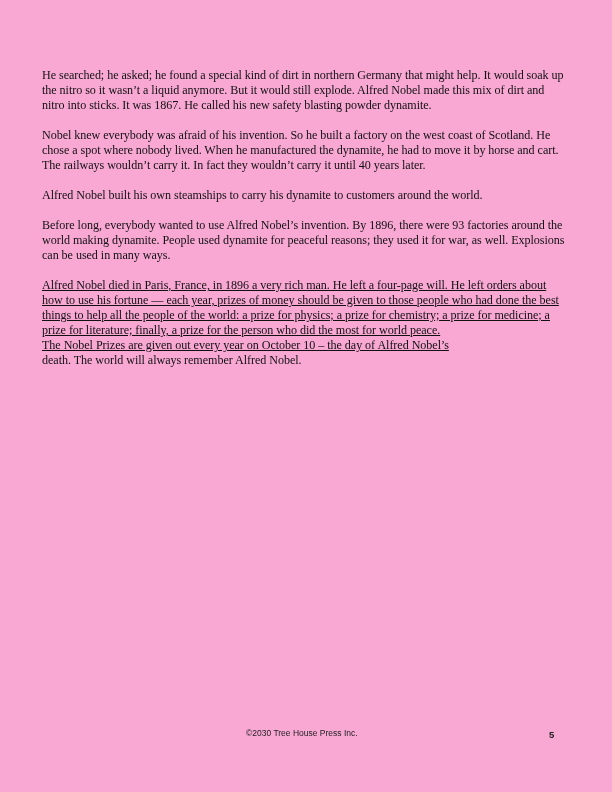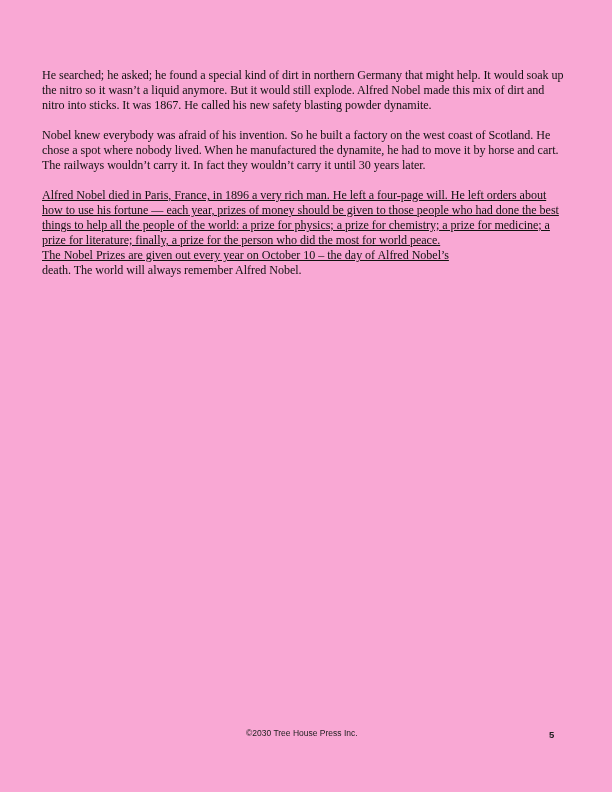--- a/index.html
+++ b/index.html
@@ -23,21 +23,23 @@
       font-family: "Liberation Sans", "DejaVu Sans", sans-serif;
       font-size: 9.5px; font-weight: bold; color: #222222;
     }
   </style>
 </head>
 <body>
 
 <div class="page">
   <div class="content">
     <p>He searched; he asked; he found a special kind of dirt in northern Germany that might help. It would soak up the nitro so it wasn’t a liquid anymore. But it would still explode. Alfred Nobel made this mix of dirt and nitro into sticks. It was 1867. He called his new safety blasting powder dynamite.</p>
-    <p>Nobel knew everybody was afraid of his invention. So he built a factory on the west coast of Scotland. He chose a spot where nobody lived. When he manufactured the dynamite, he had to move it by horse and cart. The railways wouldn’t carry it. In fact they wouldn’t carry it until 30 years later.</p>
+    <p>Nobel knew everybody was afraid of his invention. So he built a factory on the west coast of Scotland. He chose a spot where nobody lived. When he manufactured the dynamite, he had to move it by horse and cart. The railways wouldn’t carry it. In fact they wouldn’t carry it until 40 years later.</p>
+    <p>Alfred Nobel built his own steamships to carry his dynamite to customers around the world.</p>
+    <p>Before long, everybody wanted to use Alfred Nobel’s invention. By 1896, there were 93 factories around the world making dynamite. People used dynamite for peaceful reasons; they used it for war, as well. Explosions can be used in many ways.</p>
     <p class="tight">Alfred Nobel died in Paris, France, in 1896 a very rich man. He left a four-page will. He left orders about how to use his fortune — each year, prizes of money should be given to those people who had done the best things to help all the people of the world: a prize for physics; a prize for chemistry; a prize for medicine; a prize for literature; finally, a prize for the person who did the most for world peace.</p>
     <p class="tight">The Nobel Prizes are given out every year on October 10 – the day of Alfred Nobel’s</p>
     <p>death. The world will always remember Alfred Nobel.</p>
   </div>
 
   <div class="footer-copy">©2030 Tree House Press Inc.</div>
   <div class="page-number">5</div>
 </div>
 
 </body></html>

